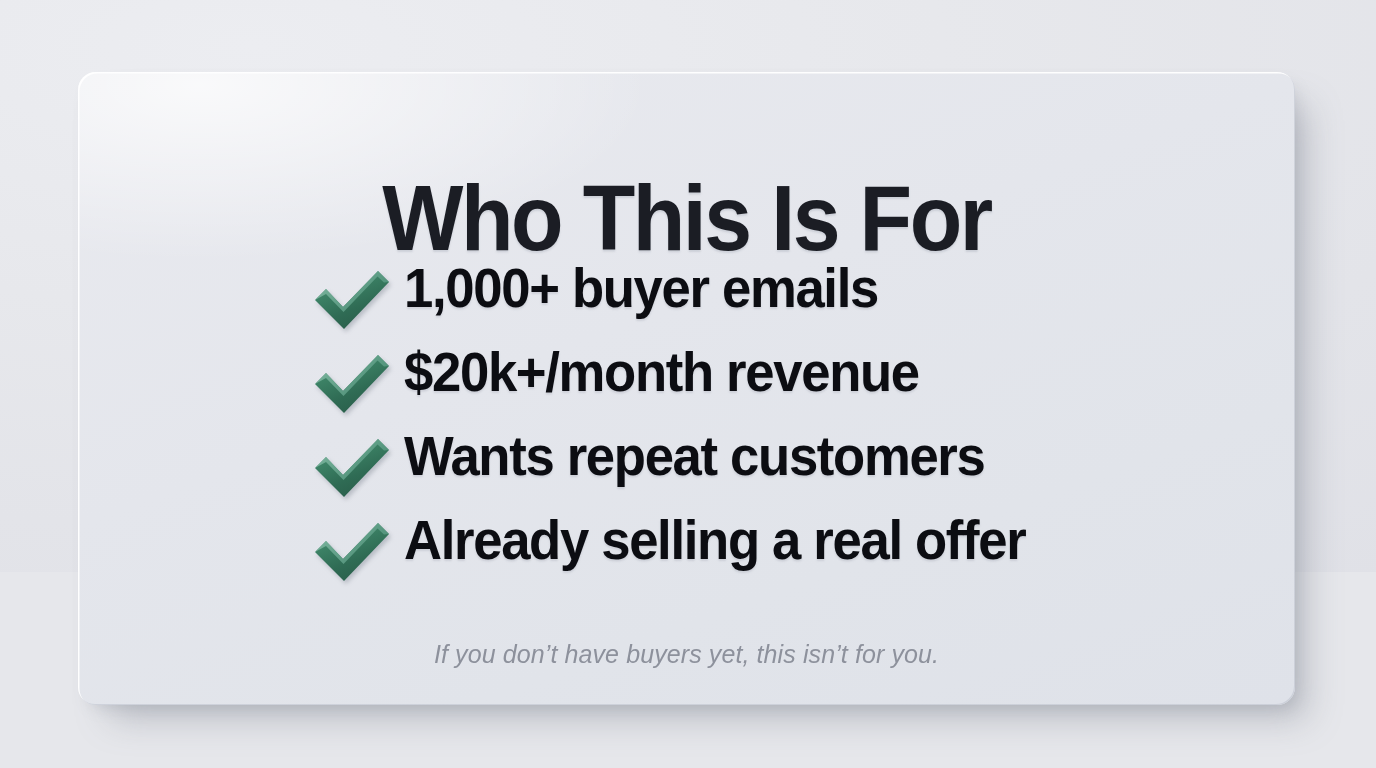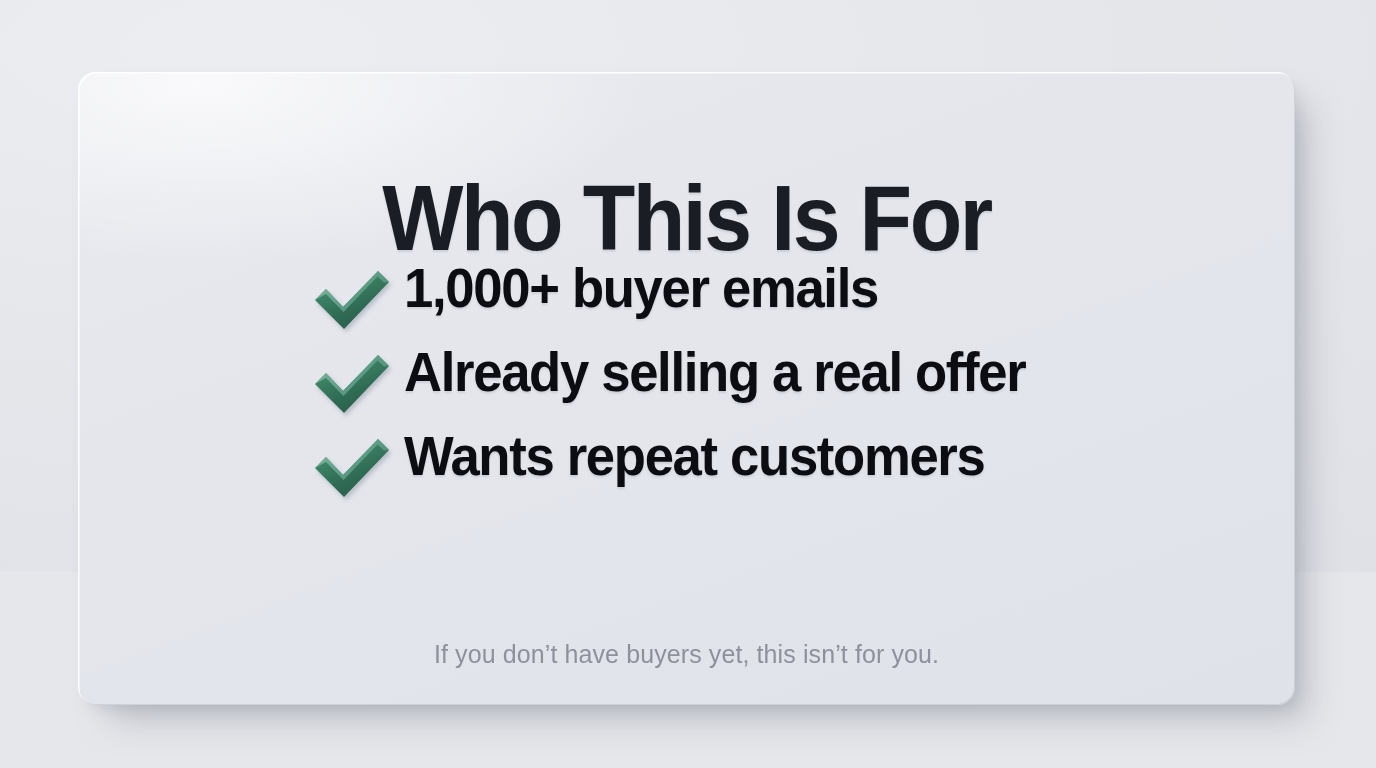--- a/index.html
+++ b/index.html
@@ -110,20 +110,21 @@
     left: 0;
     right: 0;
     top: 568px;
     text-align: center;
     font-family: "Liberation Sans", sans-serif;
     font-weight: 400;
     font-size: 25px;
     letter-spacing: 0.1px;
     color: #8d919c;
     white-space: nowrap;
+    font-style: italic;
   }
 </style>
 </head>
 <body>
 
 <div id="stage">
 
   <div id="card">
     <div id="card-sheen"></div>
 
@@ -146,39 +147,48 @@
                 <stop offset="100%" stop-color="#4e9179"></stop>
               </linearGradient>
             </defs>
             <path d="M5 33 L16 22 L33 40 L68 4 L79 15 L34 62 Z" fill="url(#cg1)"></path>
             <path d="M5 33 L16 22 L33 40 L68 4 L79 15 L74 15.5 L67.5 9.5 L33.5 45 L16 27 Z" fill="url(#cg1b)" opacity="0.85"></path>
           </svg>
         </span>
         <span class="row-label">1,000+ buyer emails</span>
       </div>
 
-
       <div class="row">
         <span class="check-wrap">
           <svg width="84" height="70" viewBox="0 0 84 70" aria-hidden="true">
             <path d="M5 33 L16 22 L33 40 L68 4 L79 15 L34 62 Z" fill="url(#cg1)"></path>
             <path d="M5 33 L16 22 L33 40 L68 4 L79 15 L74 15.5 L67.5 9.5 L33.5 45 L16 27 Z" fill="url(#cg1b)" opacity="0.85"></path>
           </svg>
         </span>
-        <span class="row-label">Already selling a real offer</span>
+        <span class="row-label">$20k+/month revenue</span>
       </div>
 
       <div class="row">
         <span class="check-wrap">
           <svg width="84" height="70" viewBox="0 0 84 70" aria-hidden="true">
             <path d="M5 33 L16 22 L33 40 L68 4 L79 15 L34 62 Z" fill="url(#cg1)"></path>
             <path d="M5 33 L16 22 L33 40 L68 4 L79 15 L74 15.5 L67.5 9.5 L33.5 45 L16 27 Z" fill="url(#cg1b)" opacity="0.85"></path>
           </svg>
         </span>
         <span class="row-label">Wants repeat customers</span>
       </div>
 
+      <div class="row">
+        <span class="check-wrap">
+          <svg width="84" height="70" viewBox="0 0 84 70" aria-hidden="true">
+            <path d="M5 33 L16 22 L33 40 L68 4 L79 15 L34 62 Z" fill="url(#cg1)"></path>
+            <path d="M5 33 L16 22 L33 40 L68 4 L79 15 L74 15.5 L67.5 9.5 L33.5 45 L16 27 Z" fill="url(#cg1b)" opacity="0.85"></path>
+          </svg>
+        </span>
+        <span class="row-label">Already selling a real offer</span>
+      </div>
+
     </div>
 
     <div id="footer">If you don’t have buyers yet, this isn’t for you.</div>
   </div>
 
 </div>
 
 </body></html>

